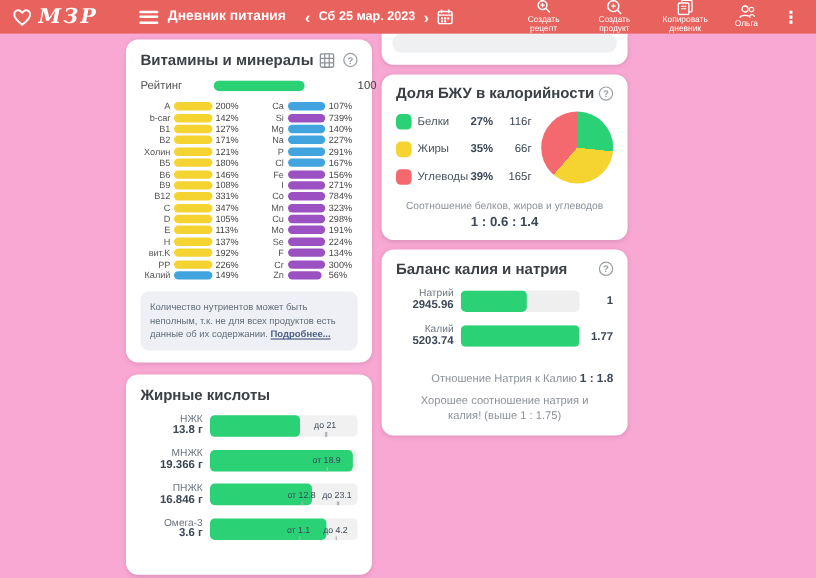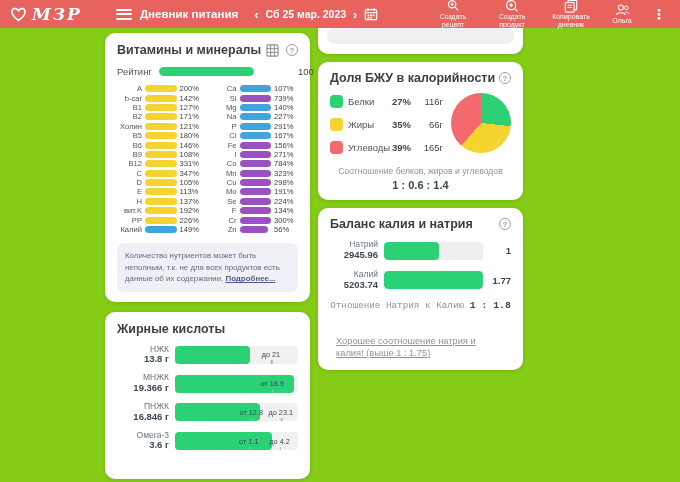--- a/index.html
+++ b/index.html
@@ -1,17 +1,17 @@
 <!DOCTYPE html>
 <html><head>
 <meta charset="utf-8">
 <style>
   * { margin:0; padding:0; box-sizing:border-box; }
   html,body { font-family:"Liberation Sans","DejaVu Sans",sans-serif; }
-  .page { position:relative; width:680px; height:482px; background:#84cc16; overflow:hidden; }
+  .page { position:relative; width:680px; height:482px; background:#f9a8d4; overflow:hidden; }
 
   
   .app-header { position:absolute; left:0; top:0; width:680px; height:28px; background:#e8635e;
     display:flex; align-items:center; padding:0 10px; color:#fff; z-index:5; }
   .logo { display:flex; align-items:center; gap:5px; cursor:pointer; }
   .logo-text { font-family:"DejaVu Serif",serif; font-style:italic; font-weight:bold; font-size:17px; letter-spacing:2px; }
   .burger { margin-left:34px; width:16px; display:flex; flex-direction:column; gap:2.5px; cursor:pointer; }
   .burger i { height:2px; background:#fff; border-radius:1px; }
   .nav-title { margin-left:8px; font-weight:bold; font-size:11.5px; white-space:nowrap; }
   .date-nav { margin-left:16px; display:flex; align-items:center; gap:7px; }
@@ -32,21 +32,21 @@
   .head-icons { margin-left:auto; display:flex; align-items:center; gap:7px; }
   .qmark { width:12px; height:12px; border:1.2px solid #9aa0a6; border-radius:50%; color:#9aa0a6;
     font-size:8px; font-weight:bold; display:flex; align-items:center; justify-content:center; cursor:pointer; }
 
   
   .partial-card { height:26px; border-radius:0 0 10px 10px; padding:0 9px; box-shadow:0 1px 4px rgba(0,0,0,.12); background:#fff; }
   .partial-inner { height:16px; background:#eff0f2; border-radius:8px; }
 
   
   .rating-row { display:flex; align-items:center; margin-top:9px; }
-  .rating-label { width:42px; font-size:9.5px; color:#555; }
+  .rating-label { width:61px; font-size:9.5px; color:#555; }
   .rating-bar { flex:1; height:9px; border-radius:5px; overflow:hidden; background:#f2f2f2; }
   .rating-bar i { display:block; height:100%; border-radius:5px; }
   .rating-val { width:26px; text-align:right; font-size:9.5px; color:#444;padding-left:44px; }
   .vit-grid { display:flex; gap:8px; margin-top:7px; }
   .vit-col { flex:1; }
   .vrow { display:flex; align-items:center; height:9.4px; }
   .vlabel { width:28px; text-align:right; font-size:7.6px; color:#555; padding-right:3px; white-space:nowrap; }
   .vbar { flex:1; height:7px; position:relative; }
   .vbar i { display:block; height:100%; border-radius:3.5px; }
   .vval { width:27px; font-size:7.6px; color:#444; padding-left:3px; }
@@ -68,23 +68,23 @@
 
   
   .bal-rows { margin-top:9px; }
   .bal-row { display:flex; align-items:center; margin-bottom:9px; }
   .bal-label { width:48px; text-align:right; margin-right:6px; line-height:1.15; }
   .bal-name { font-size:8.5px; color:#6b7480; }
   .bal-amount { font-size:9.5px; font-weight:bold; color:#3c4857; }
   .track { flex:1; height:18px; background:#efefef; border-radius:4px; overflow:hidden; position:relative; }
   .track > .fill { height:100%; border-radius:4px; }
   .bal-val { width:28px; text-align:right; font-size:9.5px; font-weight:bold; color:#3c4857; }
-  .bal-ratio-line { margin-top:9px; text-align:center; font-size:9.3px; color:#8d939b;font-family:Liberation Mono, monospace; }
+  .bal-ratio-line { margin-top:19px; text-align:right; font-size:9.3px; color:#8d939b; }
   .bal-ratio-line b { color:#3c4857; font-size:9.8px; }
-  .bal-verdict { margin-top:24px; text-align:left; font-size:9.3px; color:#8d939b; line-height:1.35; padding:0 6px;text-decoration:underline; }
+  .bal-verdict { margin-top:7px; text-align:center; font-size:9.3px; color:#8d939b; line-height:1.35; padding:0 6px; }
 
   
   .fat-rows { margin-top:9px; }
   .frow { display:flex; align-items:center; margin-bottom:8px; }
   .flabel { width:52px; text-align:right; margin-right:6px; line-height:1.15; }
   .fname { display:block; font-size:8.5px; color:#6b7480; white-space:nowrap; }
   .fval { display:block; font-size:9.5px; font-weight:bold; color:#3c4857; }
   .ftrack { flex:1; height:18px; background:#f1f1f1; border-radius:4px; position:relative; }
   .ffill { height:100%; border-radius:4px; }
   .fmark { position:absolute; top:0; height:100%; transform:translateX(-50%); display:flex; align-items:center;

